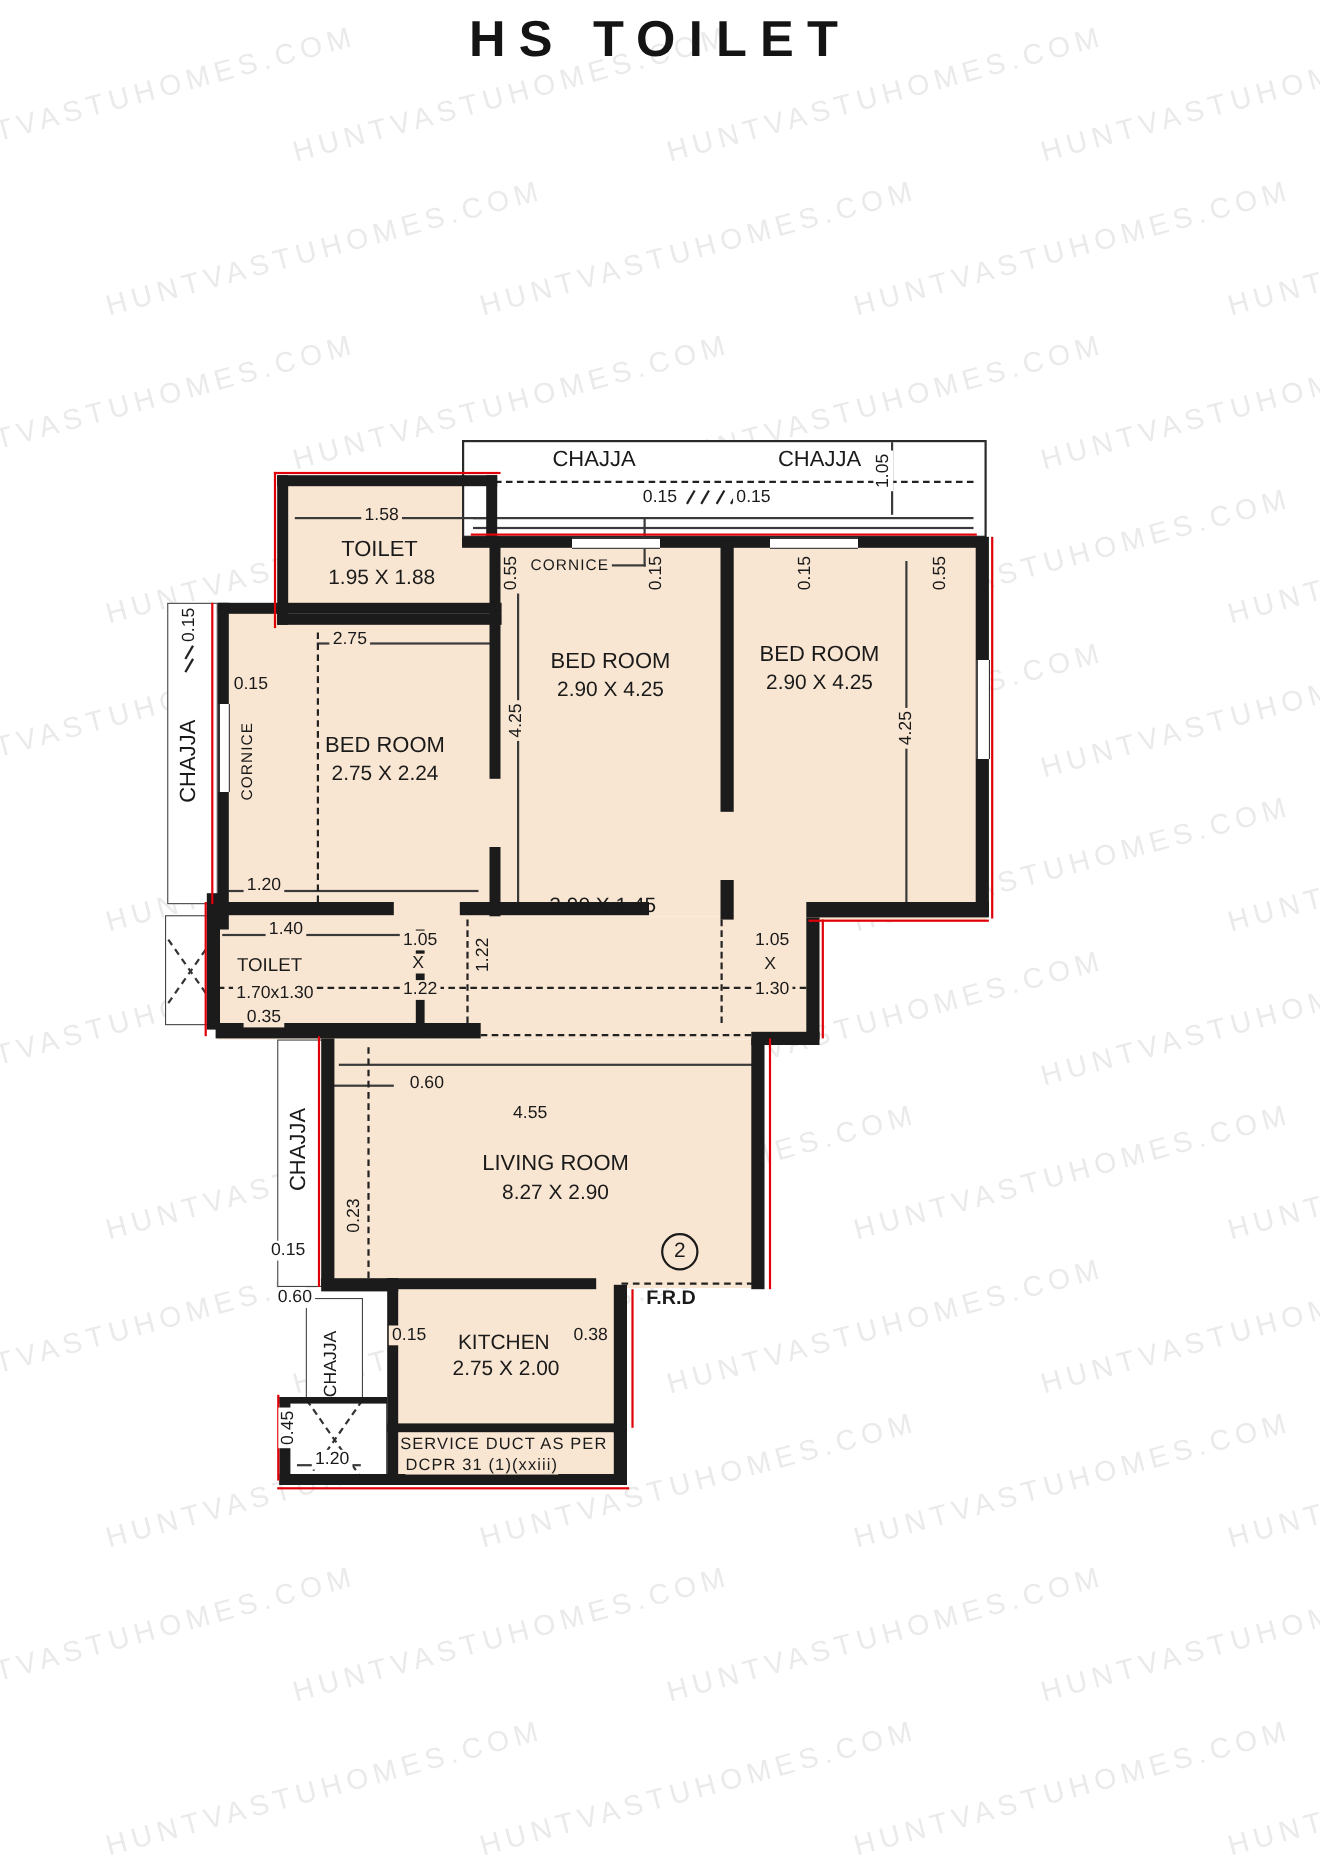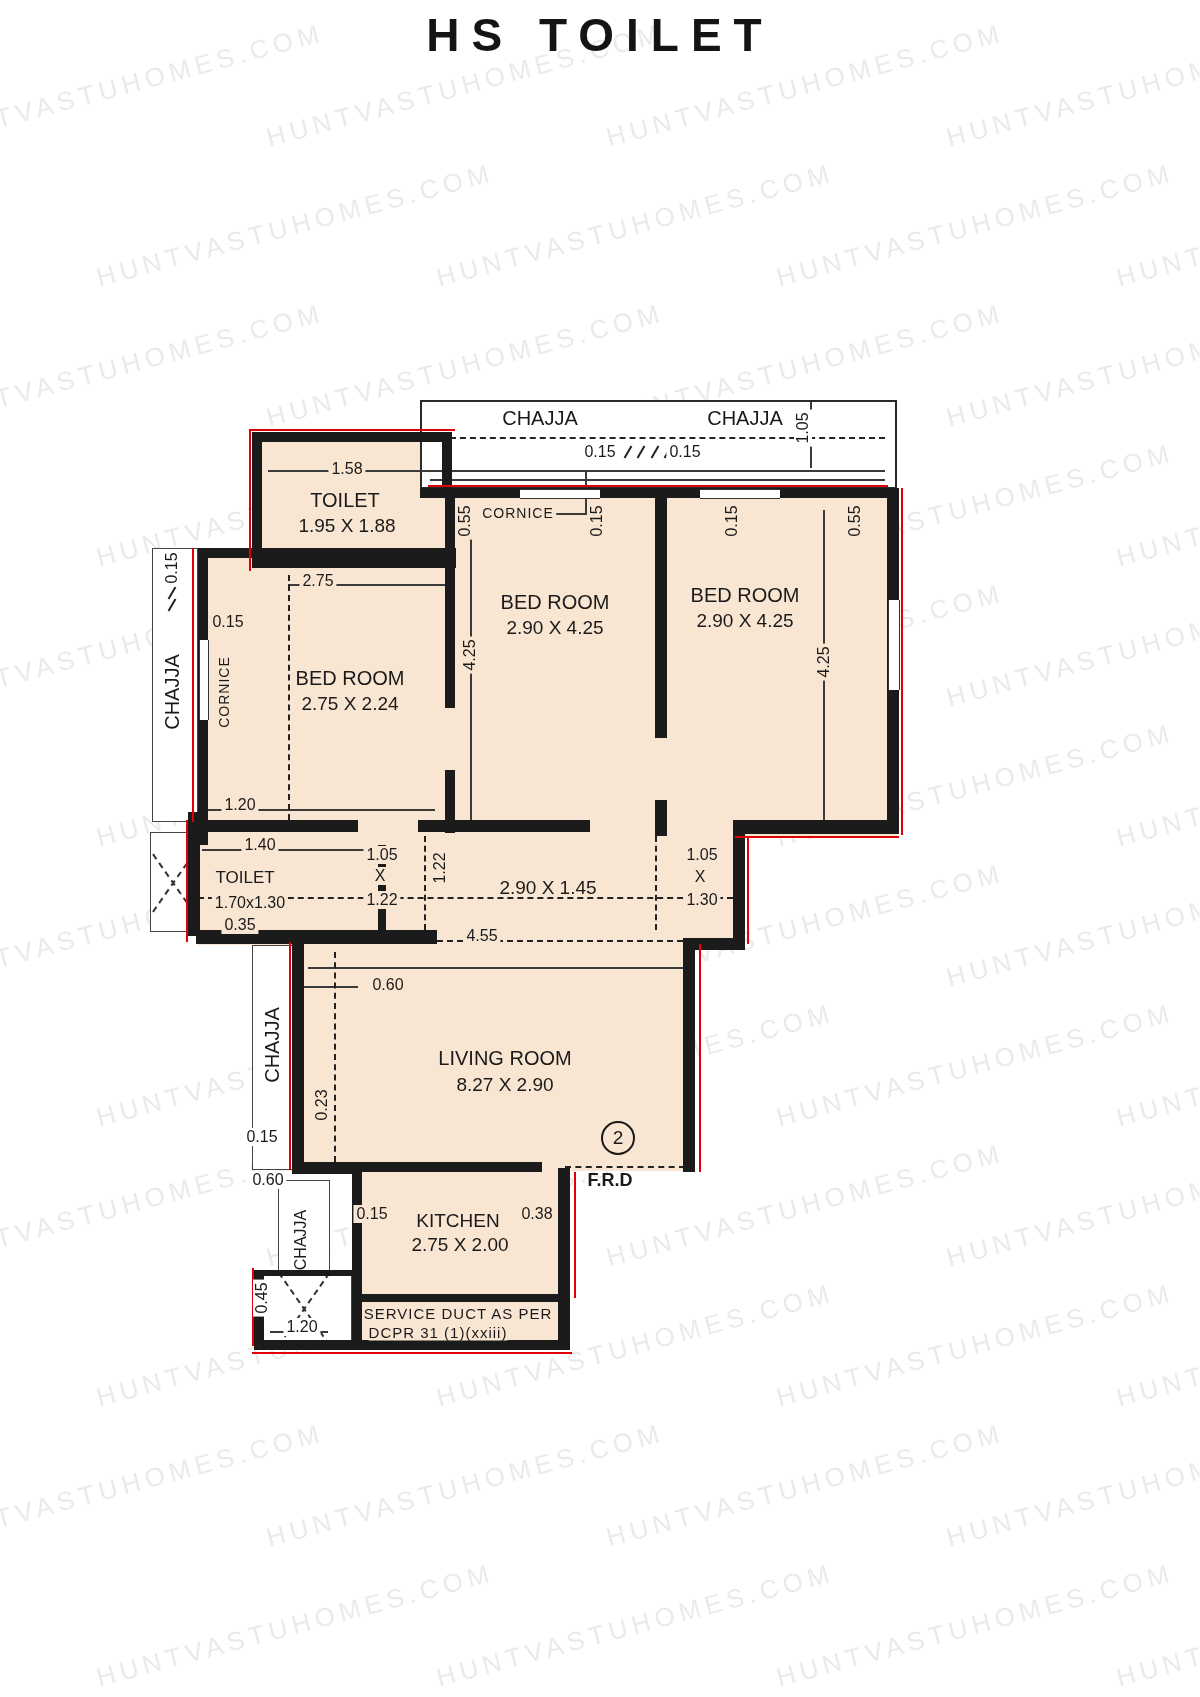--- a/index.html
+++ b/index.html
@@ -234,26 +234,26 @@
   <div class="lbl dim" style="left:240px;top:805px;">1.20</div>
   <div class="lbl dim" style="left:260px;top:845px;">1.40</div>
   <div class="lbl" style="left:245px;top:878px;font-size:17px;">TOILET</div>
   <div class="lbl dim" style="left:250px;top:903px;">1.70x1.30</div>
   <div class="lbl dim" style="left:240px;top:925px;">0.35</div>
 
   <div class="lbl dim" style="left:382px;top:855px;">1.05</div>
   <div class="lbl dim" style="left:380px;top:876px;">X</div>
   <div class="lbl dim" style="left:382px;top:900px;">1.22</div>
   <div class="lbl dim vlbl" style="left:440px;top:868px;">1.22</div>
-  <div class="lbl sz" style="left:548px;top:888px;">2.90 X 1.45</div>
+  <div class="lbl sz" style="left:548px;top:824px;">2.90 X 1.45</div>
   <div class="lbl dim" style="left:702px;top:855px;">1.05</div>
   <div class="lbl dim" style="left:700px;top:877px;">X</div>
   <div class="lbl dim" style="left:702px;top:900px;">1.30</div>
 
-  <div class="lbl dim" style="left:482px;top:936px;">4.55</div>
+  <div class="lbl dim" style="left:482px;top:1012px;">4.55</div>
   <div class="lbl dim" style="left:388px;top:985px;">0.60</div>
   <div class="lbl" style="left:505px;top:1058px;">LIVING  ROOM</div>
   <div class="lbl sz" style="left:505px;top:1085px;">8.27 X 2.90</div>
   <div class="circle" style="left:618px;top:1138px;">2</div>
   <div class="lbl" style="left:610px;top:1180px;font-size:18px;font-weight:bold;">F.R.D</div>
 
   <div class="lbl vlbl" style="left:272px;top:1045px;">CHAJJA</div>
   <div class="lbl dim onwhite" style="left:262px;top:1137px;">0.15</div>
   <div class="lbl dim vlbl" style="left:322px;top:1105px;">0.23</div>
   <div class="lbl dim onwhite" style="left:268px;top:1180px;">0.60</div>

